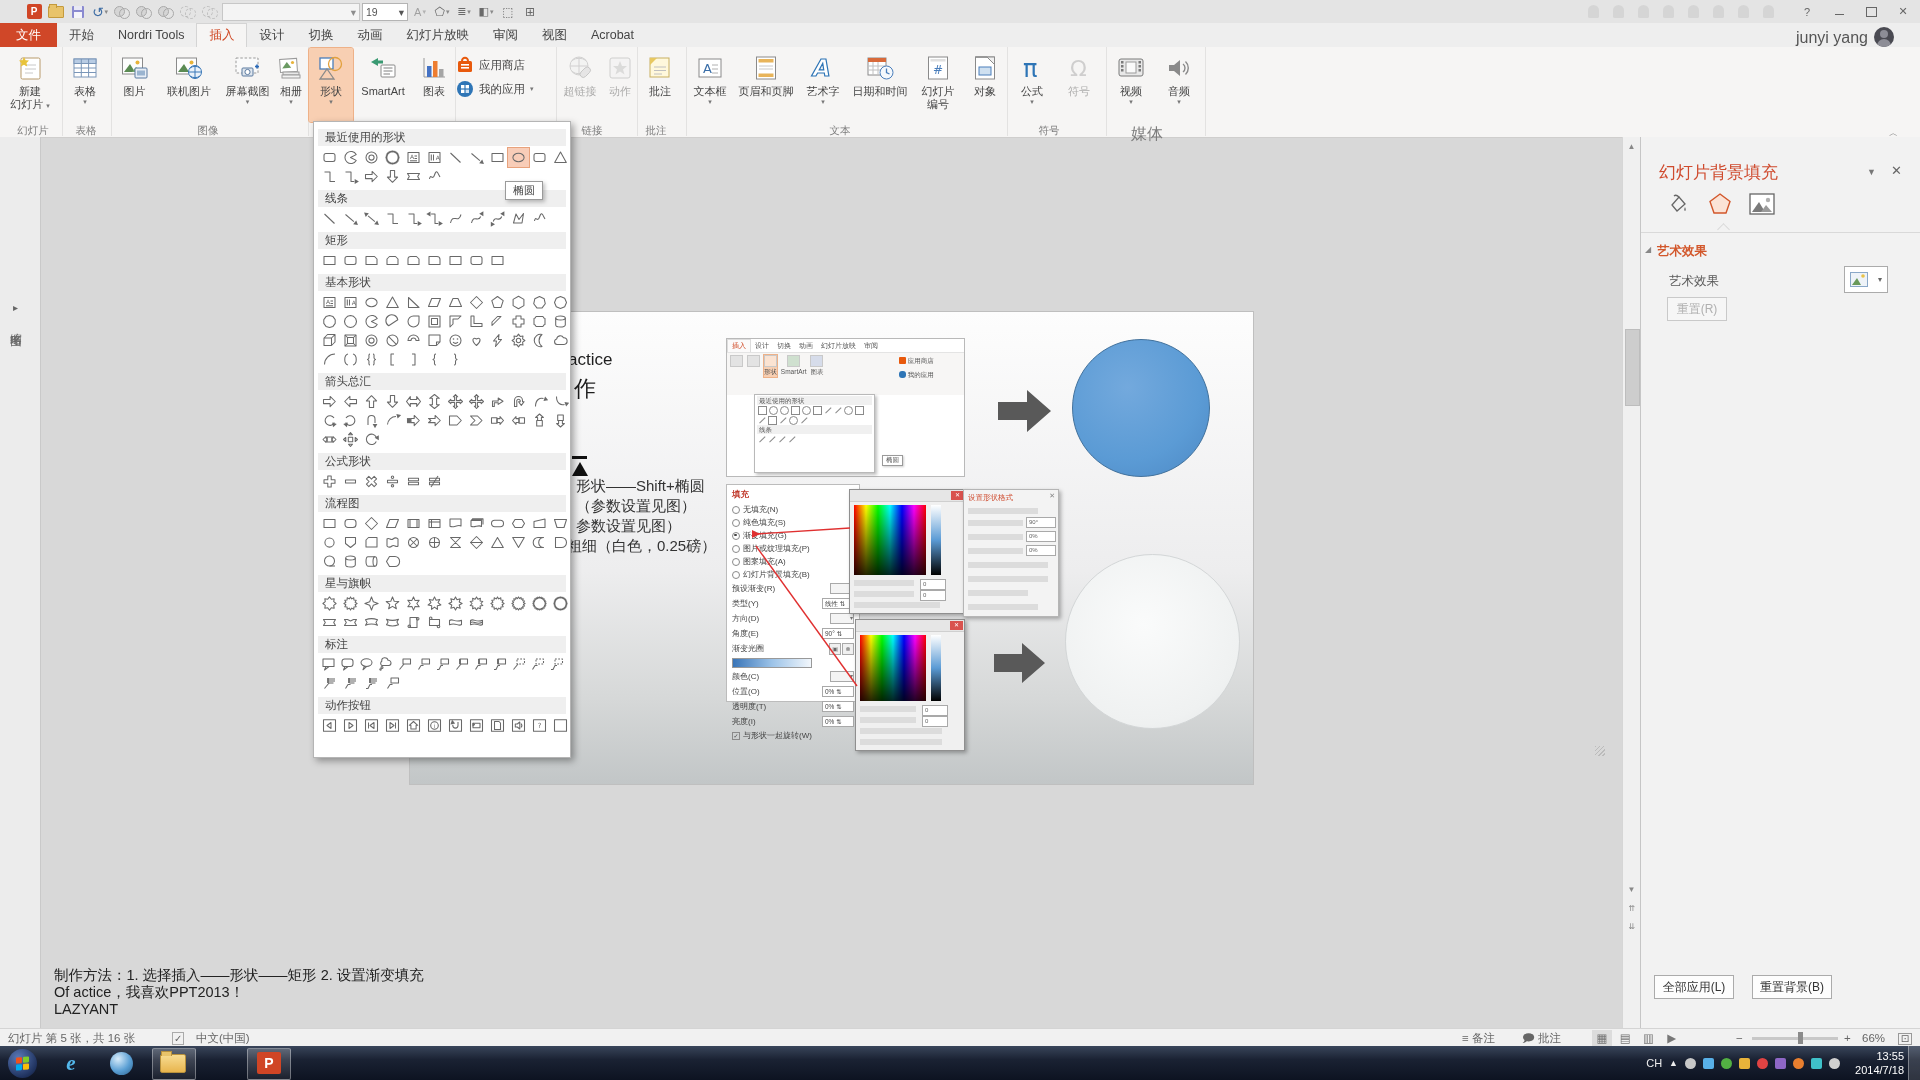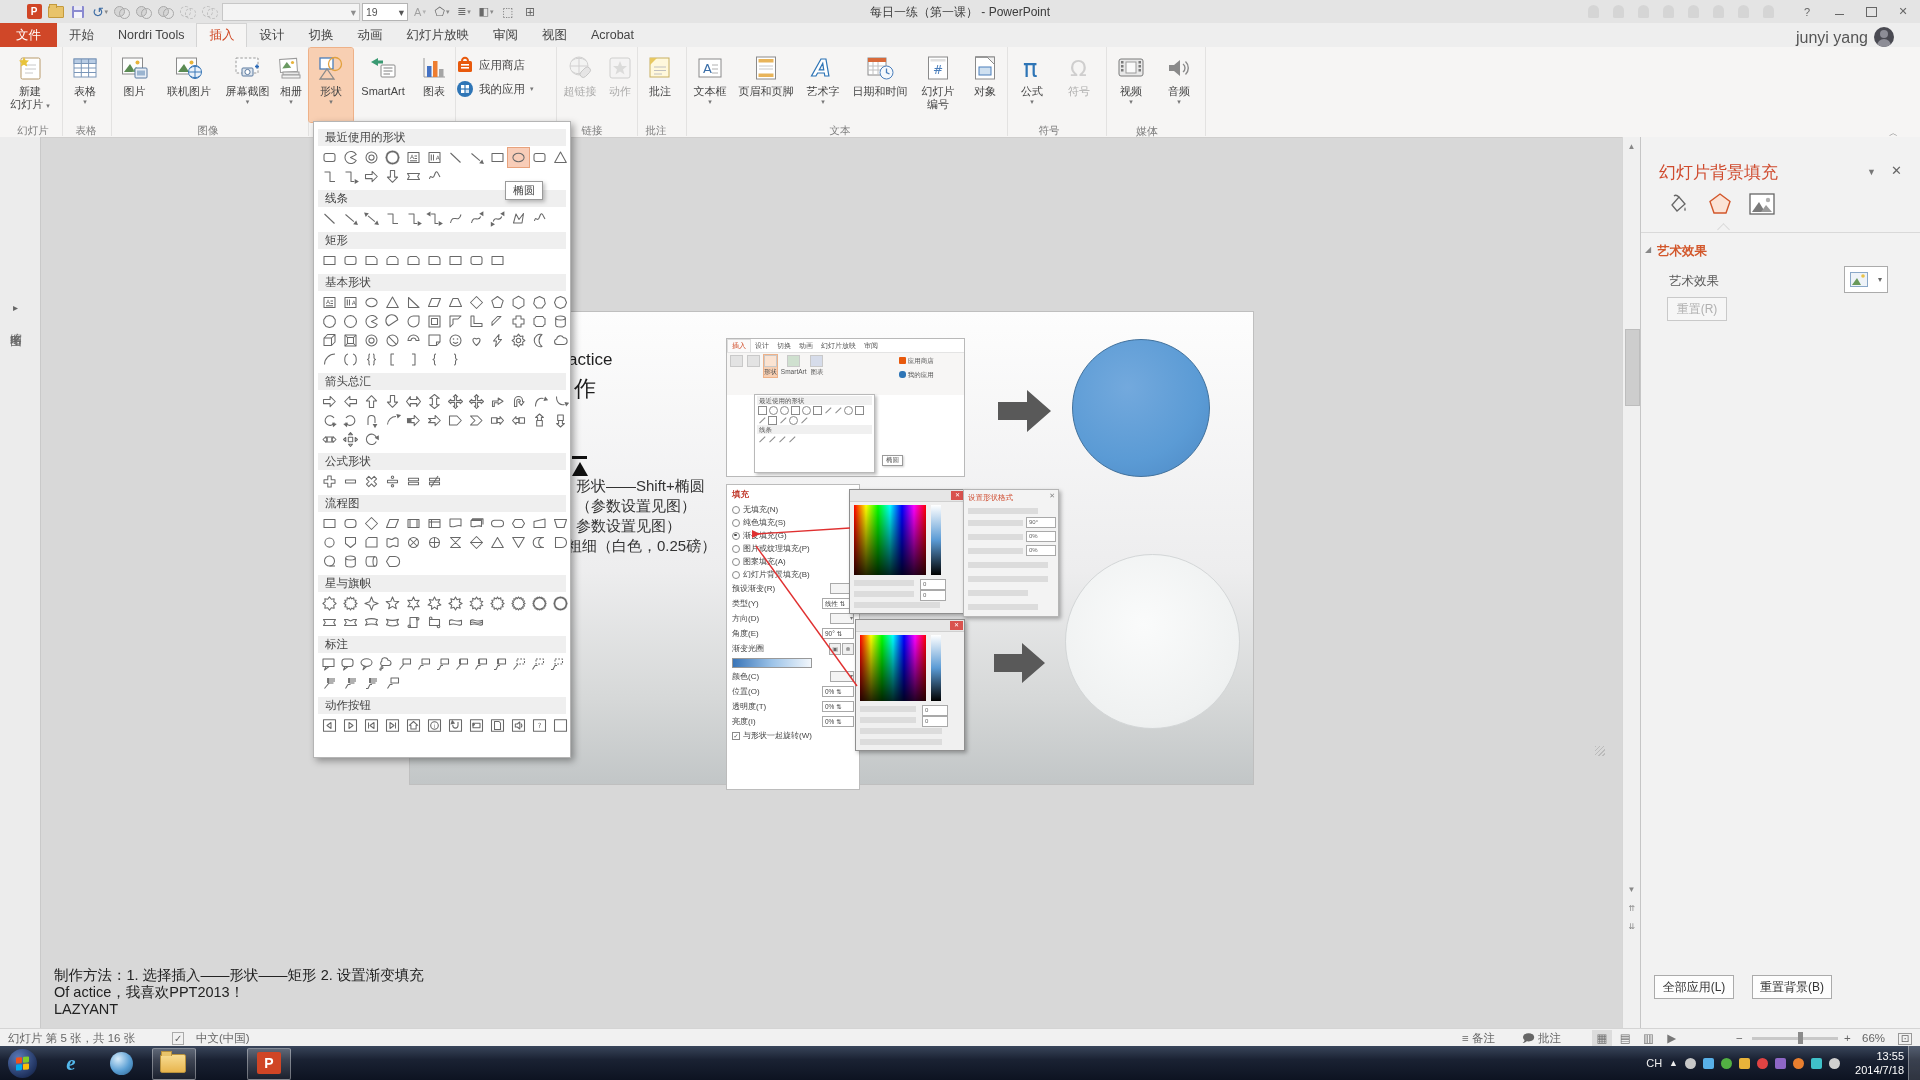--- a/index.html
+++ b/index.html
@@ -89,21 +89,21 @@
   .mbtn{display:inline-flex;flex-direction:column;align-items:center;margin:2px 1px 0;font-size:6.5px}
   .mic{width:11px;height:10px;background:#e3e3e3;border:1px solid #c9c9c9;margin-bottom:1px}
   .mbtn.on{background:#f8cfb2;outline:1px solid #eeb188}
   #minidrop{left:27px;top:55px;width:121px;height:79px;background:#fff;border:1px solid #b9b9b9;box-shadow:2px 2px 3px rgba(0,0,0,.25);padding:1px 2px;box-sizing:border-box}
   #minidrop .mh{background:#f0f0f0;font-size:6.5px;padding:0 2px;height:9px;line-height:9px}
   .mshape{display:inline-block;width:7px;height:7px;border:1px solid #8a8a8a;margin:1px 1px 0 1px;vertical-align:top}
   .mshape.r{border-radius:50%}
   .mshape.l{border:none;border-bottom:1px solid #8a8a8a;transform:rotate(-45deg);height:1px;width:8px;margin-top:4px}
   #minitip{left:155px;top:116px;background:#fff;border:1px solid #9a9a9a;font-size:6.5px;padding:0 3px;box-shadow:1px 1px 2px rgba(0,0,0,.2)}
   
-  #fillpanel{left:726px;top:484px;width:134px;height:306px;background:#fff;border:1px solid #bcbcbc;font-size:8px;color:#444;box-sizing:border-box;padding:4px 5px}
+  #fillpanel{left:726px;top:484px;width:134px;height:218px;background:#fff;border:1px solid #bcbcbc;font-size:8px;color:#444;box-sizing:border-box;padding:4px 5px}
   #fillpanel .fh{color:#c0392b;font-weight:bold;font-size:8.5px;margin-bottom:2px}
   .frow{display:flex;align-items:center;height:13px;gap:3px}
   .radio{width:6px;height:6px;border:1px solid #8a8a8a;border-radius:50%;flex:none;position:relative}
   .radio.sel:before{content:"";position:absolute;left:1px;top:1px;width:2.5px;height:2.5px;background:#444;border-radius:50%}
   .crow{display:flex;align-items:center;height:15px;justify-content:space-between}
   .mdd{width:22px;height:9px;border:1px solid #a9a9a9;background:#f4f4f4;font-size:6px;text-align:right;color:#777;line-height:9px}
   .mval{min-width:26px;height:9px;border:1px solid #a9a9a9;background:#fff;font-size:6.5px;padding:0 2px;line-height:9px}
   #stopbar{width:78px;height:8px;border:1px solid #999;background:linear-gradient(90deg,#3a75b8,#9cc3e8,#f2f7fc)}
   .stopbtn{width:10px;height:10px;border:1px solid #a9a9a9;background:#f0f0f0;font-size:6px;text-align:center;line-height:10px;color:#666}
   
@@ -215,21 +215,20 @@
         <span>19</span>
         <span class="dd">▾</span>
       </span>
     <span class="qi" style="opacity:.55">A<span class="dd">▾</span></span>
     <span class="qi" style="font-size:12px">⬠<span class="dd">▾</span></span>
     <span class="qi">≣<span class="dd">▾</span></span>
     <span class="qi">◧<span class="dd">▾</span></span>
     <span class="qi" style="font-size:12px">⬚</span>
     <span class="qi" style="font-size:12px">⊞</span>
   </div>
-  <div id="title" class="a">每日一练（第一课） - PowerPoint</div>
   <div class="a" id="ghostrow" style="left:1588px;top:5px;display:flex;gap:14px">
       <span class="ghost"></span>
       <span class="ghost"></span>
       <span class="ghost"></span>
       <span class="ghost"></span>
       <span class="ghost"></span>
       <span class="ghost"></span>
       <span class="ghost"></span>
       <span class="ghost"></span>
     </div>
@@ -594,21 +593,21 @@
 <div id="glabels" class="a" style="left:0;top:124px;width:1920px;height:13px">
     <div class="a" style="left: 4px; width: 58px; text-align: center; font-size: 10.5px; color: rgb(125, 125, 125);">幻灯片</div>
     <div class="a" style="left: 62px; width: 48px; text-align: center; font-size: 10.5px; color: rgb(125, 125, 125);">表格</div>
     <div class="a" style="left: 110px; width: 196px; text-align: center; font-size: 10.5px; color: rgb(125, 125, 125);">图像</div>
     <div class="a" style="left: 306px; width: 146px; text-align: center; font-size: 10.5px; color: rgb(125, 125, 125);">插图</div>
     <div class="a" style="left: 452px; width: 100px; text-align: center; font-size: 10.5px; color: rgb(125, 125, 125);">应用程序</div>
     <div class="a" style="left: 552px; width: 80px; text-align: center; font-size: 10.5px; color: rgb(125, 125, 125);">链接</div>
     <div class="a" style="left: 632px; width: 48px; text-align: center; font-size: 10.5px; color: rgb(125, 125, 125);">批注</div>
     <div class="a" style="left: 680px; width: 320px; text-align: center; font-size: 10.5px; color: rgb(125, 125, 125);">文本</div>
     <div class="a" style="left: 1000px; width: 98px; text-align: center; font-size: 10.5px; color: rgb(125, 125, 125);">符号</div>
-    <div class="a" style="left: 1098px; width: 98px; text-align: center; font-size: 11px; color: rgb(125, 125, 125);">媒体</div>
+    <div class="a" style="left: 1098px; width: 98px; text-align: center; font-size: 16px; color: rgb(125, 125, 125);">媒体</div>
   </div>
 <div id="collapse" class="a">︿</div>
 
 <div id="leftstrip" class="a">
   <div id="expand" class="a">▸</div>
   <div id="thumblabel" class="a">缩略图</div>
 </div>
 
 <div id="slide" class="a"></div>
 

